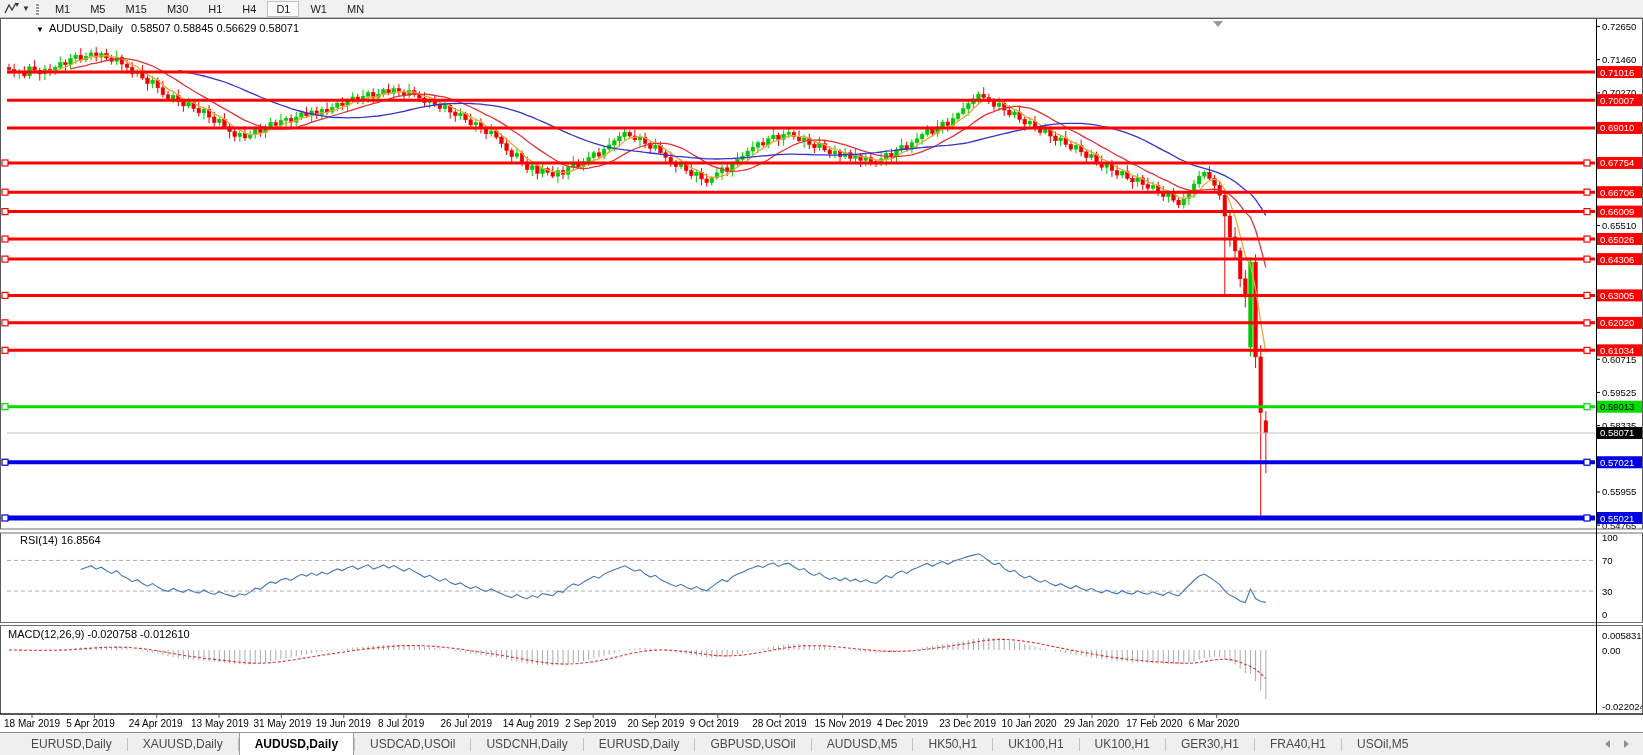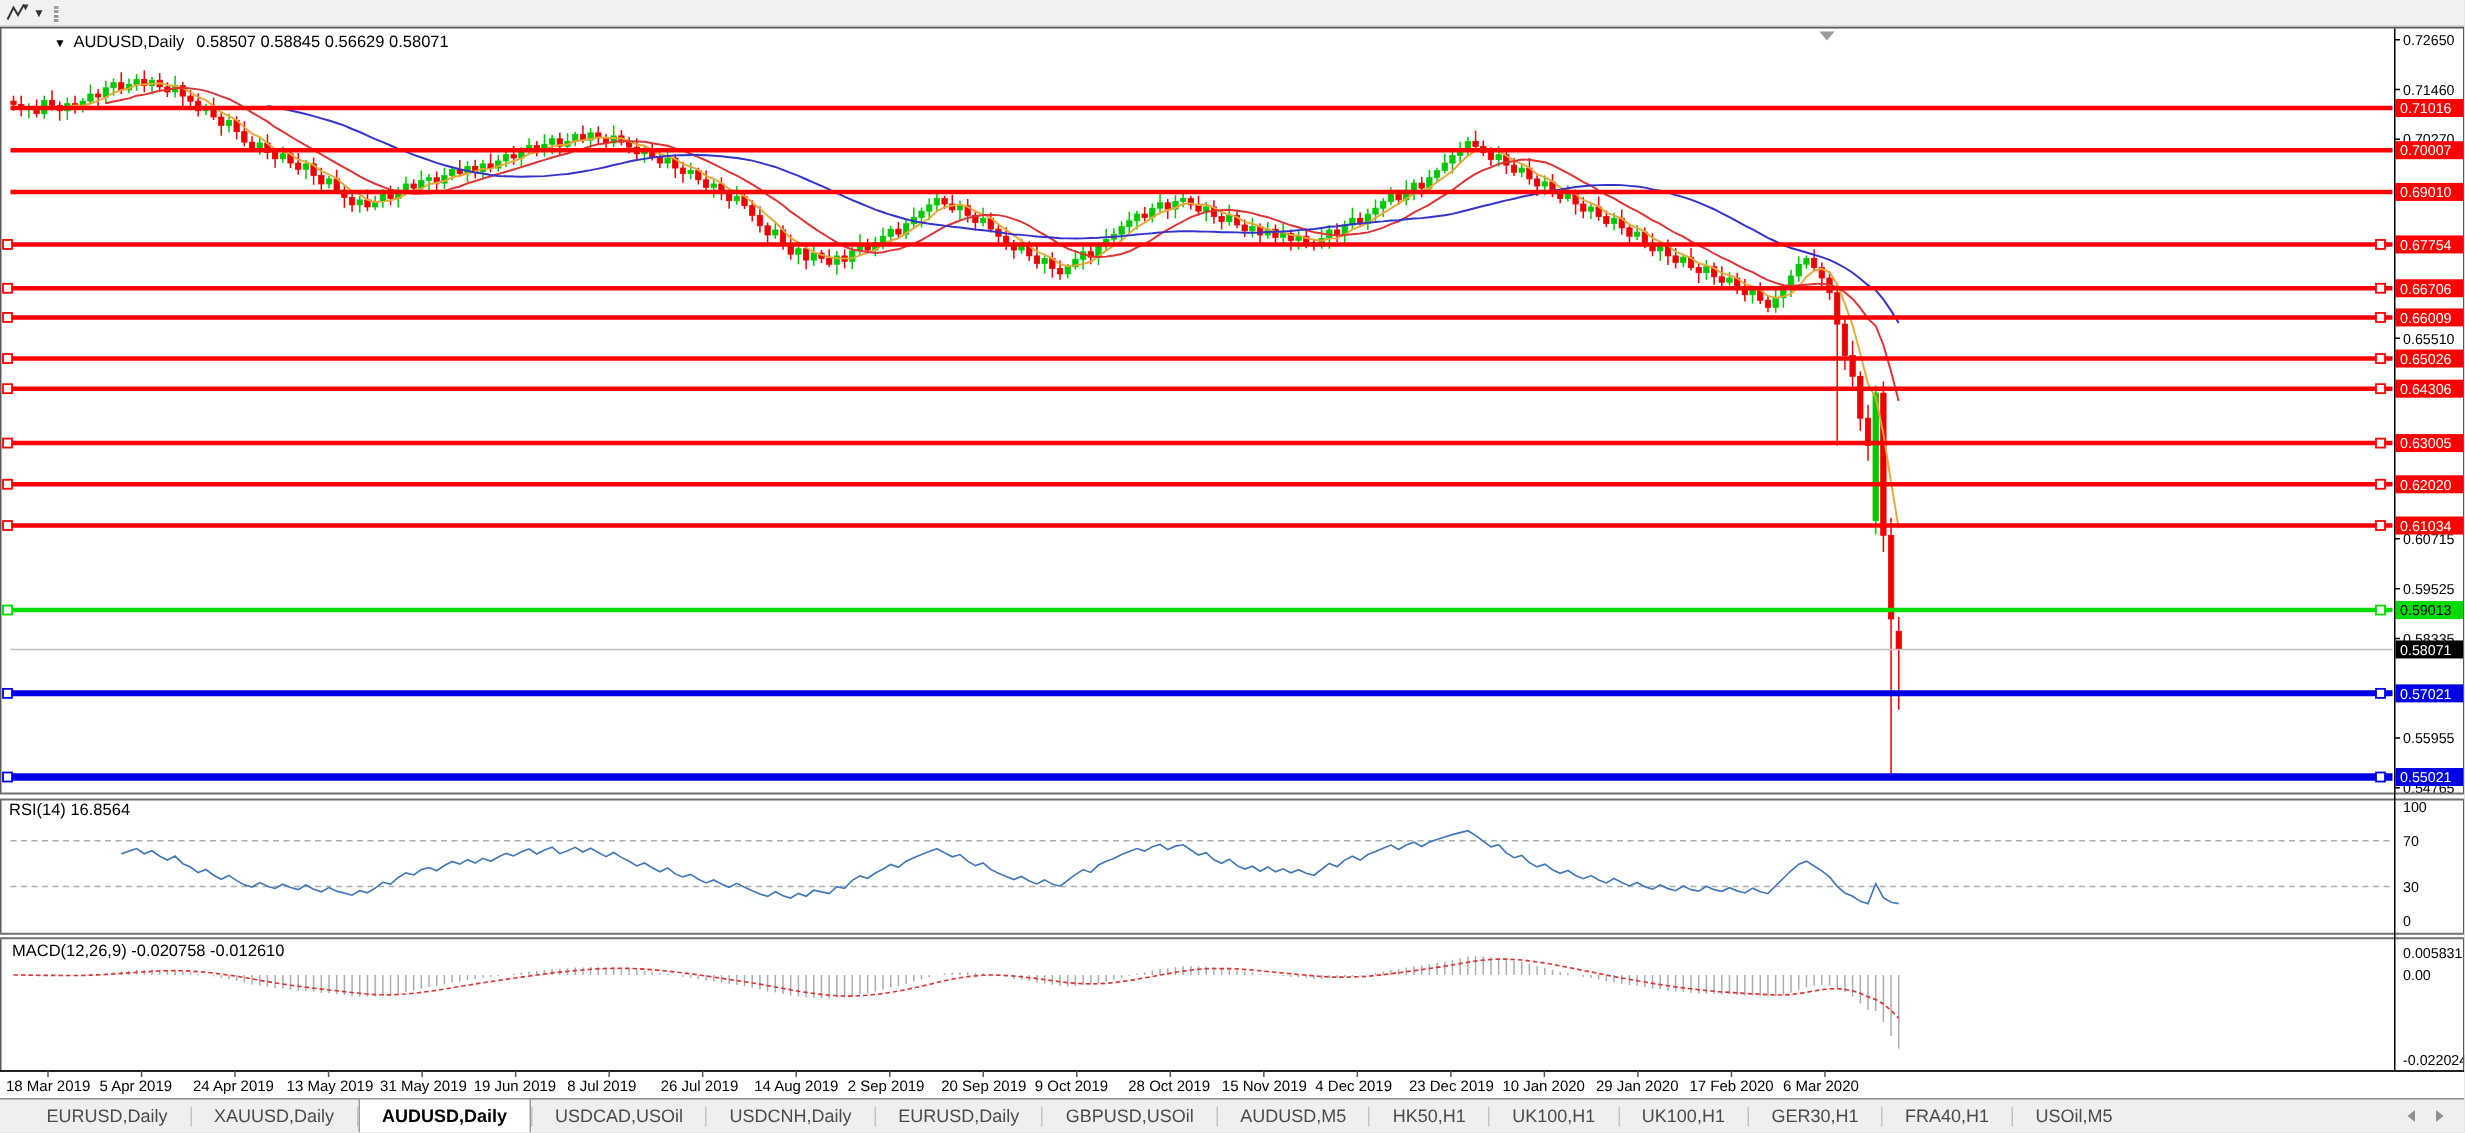--- a/index.html
+++ b/index.html
@@ -37,20 +37,31 @@
 
   <div class="toolbar">
     <div class="tb-icon">
       <svg width="16" height="13" viewBox="0 0 16 13">
         <path d="M1,11 L5,3 L8,8 L12,1" fill="none" stroke="#333" stroke-width="1.3"></path>
         <path d="M11,1 L15,1 L13,5 Z" fill="#333"></path>
       </svg>
     </div>
     <span class="tb-caret">▼</span>
     <div class="grip"></div>
+    <div id="tf-buttons" style="display:flex;align-items:center;">
+        <span class="tf">M1</span>
+        <span class="tf">M5</span>
+        <span class="tf">M15</span>
+        <span class="tf">M30</span>
+        <span class="tf">H1</span>
+        <span class="tf">H4</span>
+        <span class="tf active">D1</span>
+        <span class="tf">W1</span>
+        <span class="tf">MN</span>
+      </div>
   </div>
 
   <svg id="chart-svg" width="1643" height="714">
       <rect x="0" y="0" width="1643" height="714" fill="#ffffff"></rect>
       <line x1="1596" y1="8.437479415962255" x2="1600" y2="8.437479415962255" stroke="#000" stroke-width="1"></line>
       <text x="1602" y="11.937479415962255" font-family="&quot;Liberation Sans&quot;,sans-serif" font-size="9.5px" fill="#000">0.72650</text>
       <line x1="1596" y1="41.62004610824467" x2="1600" y2="41.62004610824467" stroke="#000" stroke-width="1"></line>
       <text x="1602" y="45.12004610824467" font-family="&quot;Liberation Sans&quot;,sans-serif" font-size="9.5px" fill="#000">0.71460</text>
       <line x1="1596" y1="74.80261280052709" x2="1600" y2="74.80261280052709" stroke="#000" stroke-width="1"></line>
       <text x="1602" y="78.30261280052709" font-family="&quot;Liberation Sans&quot;,sans-serif" font-size="9.5px" fill="#000">0.70270</text>
@@ -995,21 +1006,21 @@
       <text x="1063.95" y="709" font-family="&quot;Liberation Sans&quot;,sans-serif" font-size="10px" fill="#000">29 Jan 2020</text>
       <line x1="1154.3" y1="696" x2="1154.3" y2="700" stroke="#555" stroke-width="1"></line>
       <text x="1126.3" y="709" font-family="&quot;Liberation Sans&quot;,sans-serif" font-size="10px" fill="#000">17 Feb 2020</text>
       <line x1="1216.65" y1="696" x2="1216.65" y2="700" stroke="#555" stroke-width="1"></line>
       <text x="1188.65" y="709" font-family="&quot;Liberation Sans&quot;,sans-serif" font-size="10px" fill="#000">6 Mar 2020</text>
     </svg>
 
   <div class="overlay" style="left:8px;top:22px;margin-left:28px;">
     <span class="collapse">▼</span><span class="sym">AUDUSD,Daily</span><span>0.58507 0.58845 0.56629 0.58071</span>
   </div>
-  <div class="overlay" style="left:6px;top:534px;">RSI(14) 16.8564</div>
+  <div class="overlay" style="left:20px;top:534px;">RSI(14) 16.8564</div>
   <div class="overlay" style="left:8px;top:628px;text-align:center;">MACD(12,26,9) -0.020758 -0.012610</div>
 
   <div class="tabbar">
     <div id="tabs" style="display:flex;align-items:center;">
         <span class="tab">EURUSD,Daily</span>
         <div class="tabsep"></div>
         <span class="tab">XAUUSD,Daily</span>
         <div class="tabsep"></div>
         <span class="tab active">AUDUSD,Daily</span>
         <div class="tabsep"></div>

